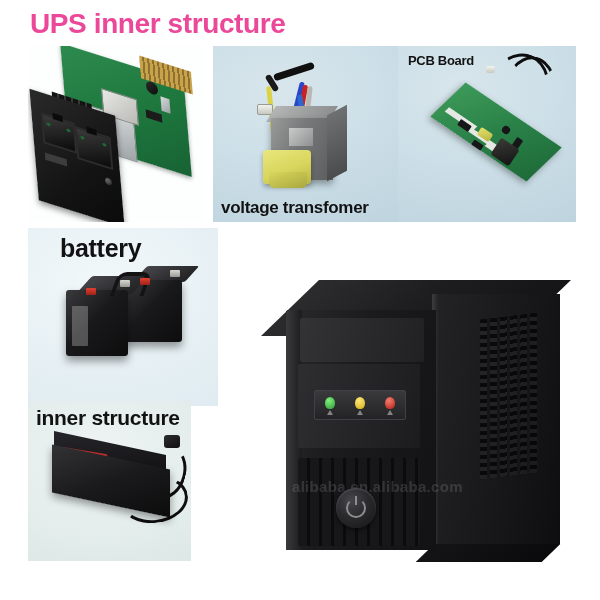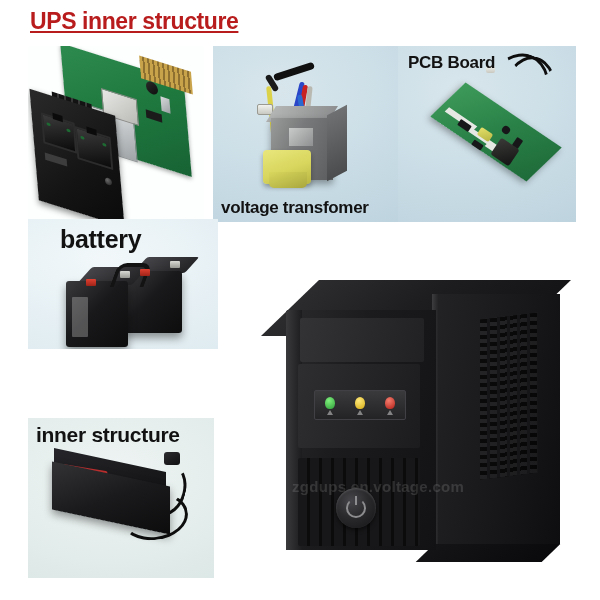--- a/index.html
+++ b/index.html
@@ -12,21 +12,21 @@
 
   .panel{position:absolute;overflow:hidden;}
   .panel-label{
     position:absolute;font-weight:bold;color:#121212;
     letter-spacing:-0.3px;line-height:1;white-space:nowrap;z-index:30;
   }
 
   
   #page-title{
     position:absolute;left:30px;top:8px;
-    font-size:23px;font-weight:bold;color:#b91c1c;letter-spacing:-0.4px;text-decoration:underline;
+    font-size:28px;font-weight:bold;color:#ec4899;letter-spacing:-0.4px;
   }
 
   
   .bg-white{background:#fdfefe;}
   .bg-bluegray{
     background:
       radial-gradient(ellipse 120% 90% at 35% 25%, #d8e6ec 0%, #cadde6 55%, #bdd3de 100%);
   }
   .bg-paleblue{
     background:
@@ -187,21 +187,21 @@
     border-color:#0e0e0e transparent transparent transparent;
   }
   .pcb-cable.k1{left:84px;top:6px;width:60px;height:84px;transform:rotate(22deg);}
   .pcb-cable.k2{left:100px;top:10px;width:54px;height:90px;transform:rotate(8deg);}
   .pcb-tip{
     position:absolute;left:88px;top:20px;width:9px;height:7px;border-radius:2px;
     background:linear-gradient(180deg,#f4f4f0,#c8c8c0);
   }
 
   
-  #p4{left:28px;top:219px;width:190px;height:130px;text-align:right;}
+  #p4{left:28px;top:228px;width:190px;height:178px;text-align:right;}
   .bat{
     position:absolute;border-radius:3px;
     background:linear-gradient(135deg,#3a3a3c 0%,#19191b 45%,#0d0d0e 100%);
     box-shadow:0 5px 9px rgba(0,0,0,.4);
   }
   .bat.b1{left:38px;top:62px;width:62px;height:66px;}
   .bat.b2{left:96px;top:52px;width:58px;height:62px;}
   .bat-top{
     position:absolute;background:linear-gradient(120deg,#46464a,#232326);
     transform:skewX(-42deg);border-radius:2px;
@@ -221,21 +221,21 @@
     position:absolute;left:86px;top:44px;width:26px;height:20px;
     border:4px solid #131314;border-bottom:none;border-radius:9px 9px 0 0;
     transform:skewX(-20deg);
   }
   .bat-label{
     position:absolute;left:44px;top:78px;width:16px;height:40px;
     background:rgba(210,212,210,.32);border-radius:1px;
   }
 
   
-  #p5{left:28px;top:418px;width:186px;height:160px;text-align:center;}
+  #p5{left:28px;top:401px;width:163px;height:160px;text-align:center;}
   .is-chassis{
     position:absolute;left:24px;top:56px;width:118px;height:48px;
     background:linear-gradient(150deg,#333335 0%,#1a1a1c 50%,#0c0c0d 100%);
     transform:skewY(12deg);box-shadow:0 4px 8px rgba(0,0,0,.4);
   }
   .is-inner{
     position:absolute;left:26px;top:42px;width:112px;height:34px;
     background:linear-gradient(150deg,#26262a,#101012);
     transform:skewY(12deg);
   }
@@ -414,21 +414,21 @@
       <div class="pcb-sil s1"></div>
       <div class="pcb-sil s2"></div>
       <div class="pcb-sil s3"></div>
       <div class="pcb-comp c1"></div>
       <div class="pcb-comp c2"></div>
       <div class="pcb-comp c3"></div>
       <div class="pcb-comp c4"></div>
       <div class="pcb-yel"></div>
       <div class="pcb-cap"></div>
     </div>
-    <div class="panel-label" style="left:10px;top:8px;font-size:17px;">PCB Board</div>
+    <div class="panel-label" style="left:10px;top:8px;font-size:13px;">PCB Board</div>
   </div>
 
   <div class="panel bg-paleblue" id="p4">
     <div style="position:absolute;inset:0;">
       <div class="bat-top t2"></div>
       <div class="bat b2"></div>
       <div class="bat-top t1"></div>
       <div class="bat b1"></div>
       <div class="bat-label"></div>
       <div class="bat-handle"></div>
@@ -476,19 +476,19 @@
       </div>
       <div class="led" style="left:40px;background:radial-gradient(circle at 38% 30%,#ffe97a,#d4aa14);">
         <div class="marker"></div>
       </div>
       <div class="led" style="left:70px;background:radial-gradient(circle at 38% 30%,#f57c6d,#b01f17);">
         <div class="marker"></div>
       </div>
     </div>
 
     <div class="ups-vent-front"></div>
-    <div id="watermark">zgdups.en.voltage.com</div>
+    <div id="watermark">alibaba.en.alibaba.com</div>
     <div class="ups-power-btn">
       <div class="pw-glyph"></div>
     </div>
   </div>
 
 </div>
 
 </body></html>

